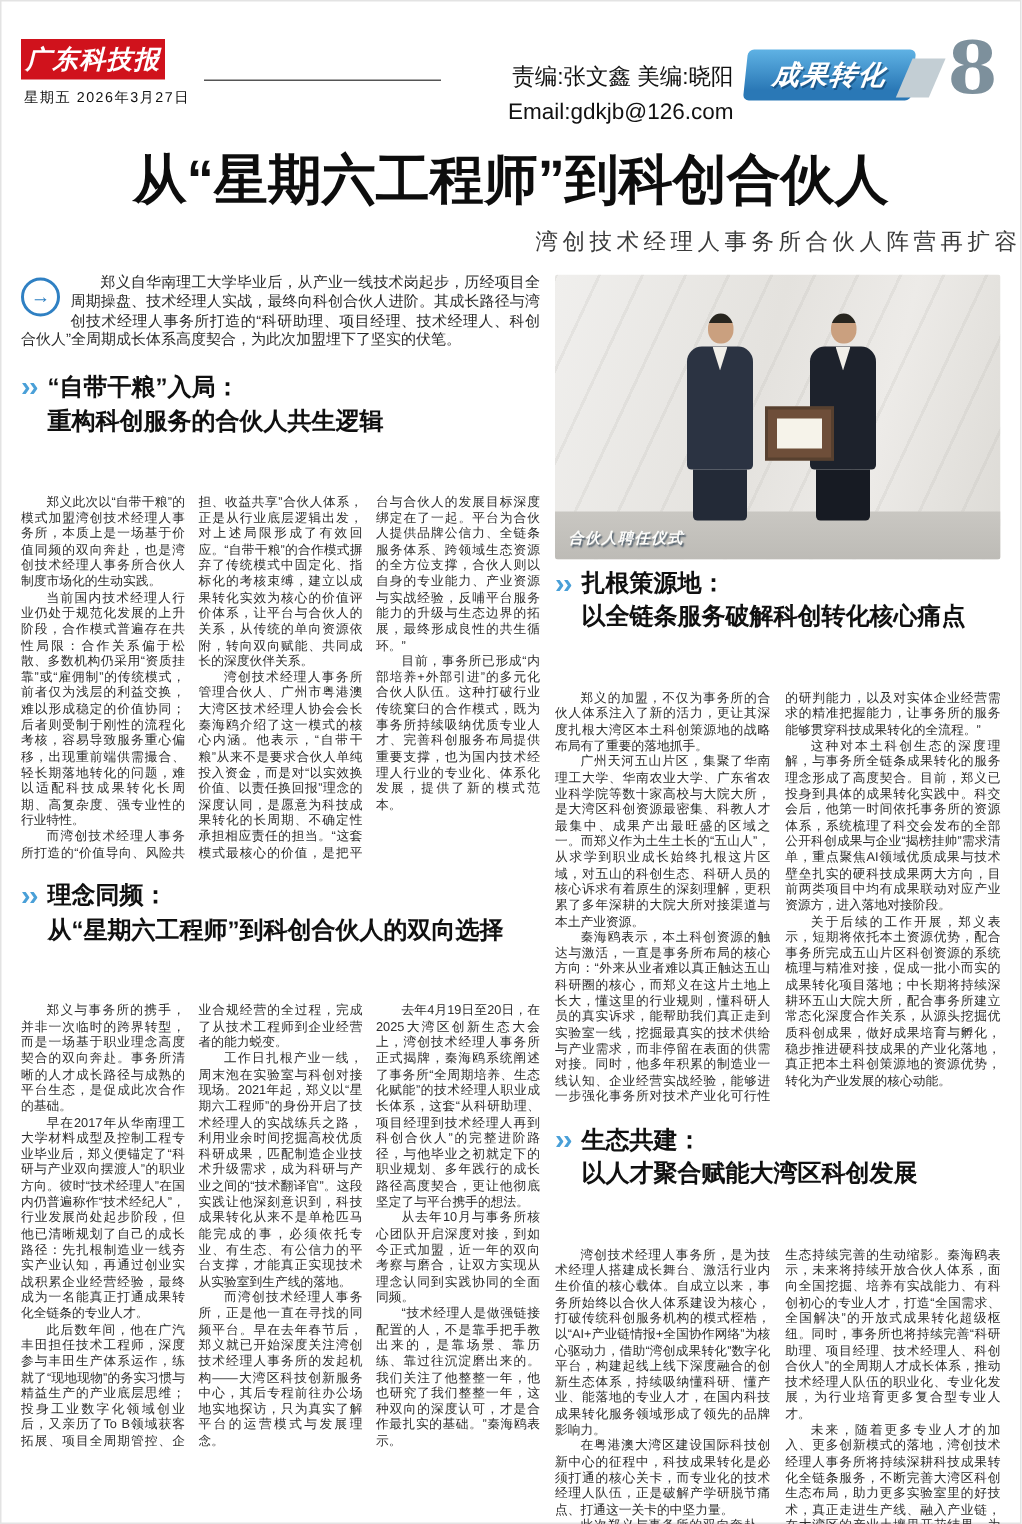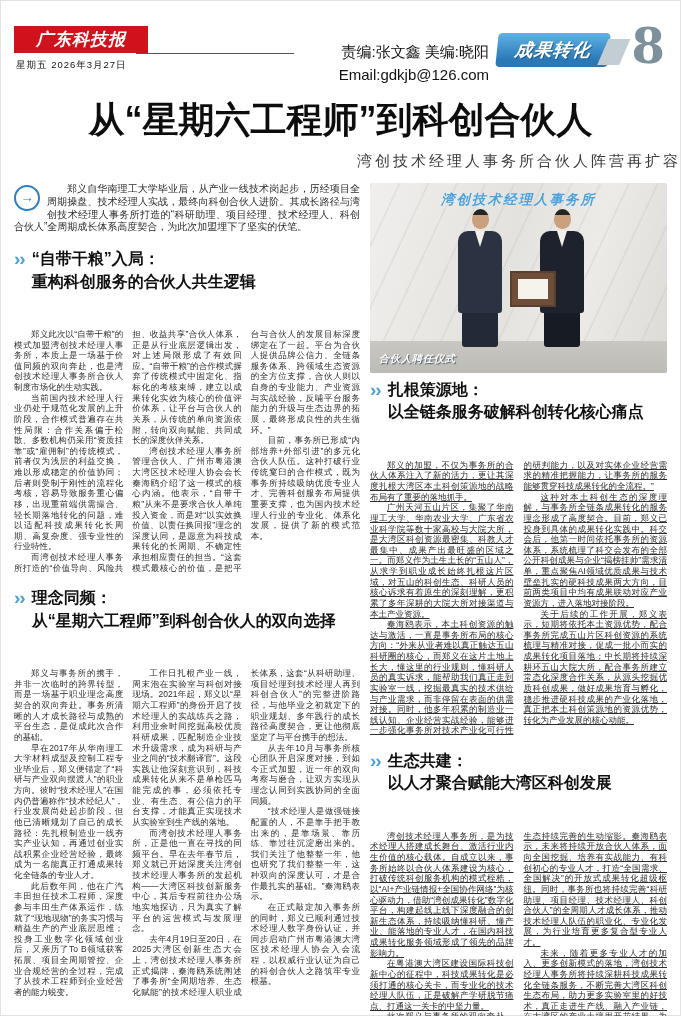--- a/index.html
+++ b/index.html
@@ -4,21 +4,21 @@
 <style>
   html,body{margin:0;padding:0;background:#eceff1;}
   .page{
     position:relative;width:681px;height:1016px;margin:0 auto;background:#fff;
     overflow:hidden;font-family:"Liberation Sans",sans-serif;color:#222;
     box-shadow:inset 0 0 0 1px #e3e3e3;
   }
   
   .masthead{position:relative;height:54px;margin:26px 14px 0 14px;}
   .logo{
-    position:absolute;left:0;top:0;width:134px;height:27px;background:#d0121c;
+    position:absolute;left:0;top:0;width:96px;height:27px;background:#d0121c;
     color:#fff;display:flex;align-items:center;justify-content:center;
     font:italic 700 17px "DejaVu Serif","Liberation Serif",serif;letter-spacing:1px;
   }
   .issue-date{position:absolute;left:2px;top:33px;font-size:9.5px;color:#111;letter-spacing:1px;}
   .mast-rule{position:absolute;left:122px;top:27px;height:1px;background:#555;width:158px;}
   .credits{position:absolute;right:178px;top:14px;text-align:right;font-size:15px;line-height:1.55;color:#111;white-space:nowrap;}
   .banner{
     position:absolute;right:58px;top:7px;width:112px;height:34px;
     background:linear-gradient(180deg,#5fb2e4 0%,#2a78b6 80%);
     transform:skewX(-6deg);border-radius:4px;
@@ -49,21 +49,21 @@
     display:flex;align-items:center;justify-content:center;color:#2f80c3;font-weight:700;font-size:13px;background:#fff;
   }
   
   .sec-head{display:flex;align-items:flex-start;margin:14px 0 8px 0;}
   .chev{color:#4aa0d8;font-weight:700;font-size:19px;line-height:1;margin:1px 7px 0 0;letter-spacing:-1px;flex:none;}
   .sec-titles{font-size:16px;font-weight:700;color:#101010;line-height:1.4;}
   
   .textcols{font-size:8.5px;line-height:1.25;text-align:justify;color:#2d2d2d;margin-top:36px;}
   .textcols p{margin:0;text-indent:2em;}
   .cols3{column-count:3;column-gap:9px;}
-  .cols2{column-count:2;column-gap:10px;text-decoration:underline;}
+  .cols2{column-count:2;column-gap:10px;}
   
   .photo{
     position:relative;width:100%;height:190px;overflow:hidden;border-radius:2px;
     background:
       repeating-linear-gradient(115deg,rgba(180,178,172,.18) 0 2px,transparent 2px 26px),
       linear-gradient(105deg,#f0efed 0%,#e4e2de 45%,#edebe8 70%,#dcdad5 100%);
   }
   .photo-floor{position:absolute;left:0;right:0;bottom:0;height:32px;background:linear-gradient(180deg,#c9c7c2,#bdbbb6);}
   .photo-sign{
     position:absolute;top:8px;left:0;right:0;text-align:center;
@@ -146,29 +146,27 @@
       </div>
       <div class="textcols cols3">
           <p>郑义与事务所的携手，并非一次临时的跨界转型，而是一场基于职业理念高度契合的双向奔赴。事务所清晰的人才成长路径与成熟的平台生态，是促成此次合作的基础。</p>
           <p>早在2017年从华南理工大学材料成型及控制工程专业毕业后，郑义便锚定了“科研与产业双向摆渡人”的职业方向。彼时“技术经理人”在国内仍普遍称作“技术经纪人”，行业发展尚处起步阶段，但他已清晰规划了自己的成长路径：先扎根制造业一线夯实产业认知，再通过创业实战积累企业经营经验，最终成为一名能真正打通成果转化全链条的专业人才。</p>
           <p>此后数年间，他在广汽丰田担任技术工程师，深度参与丰田生产体系运作，练就了“现地现物”的务实习惯与精益生产的产业底层思维；投身工业数字化领域创业后，又亲历了To B领域获客拓展、项目全周期管控、企业合规经营的全过程，完成了从技术工程师到企业经营者的能力蜕变。</p>
           <p>工作日扎根产业一线，周末泡在实验室与科创对接现场。2021年起，郑义以“星期六工程师”的身份开启了技术经理人的实战练兵之路，利用业余时间挖掘高校优质科研成果，匹配制造企业技术升级需求，成为科研与产业之间的“技术翻译官”。这段实践让他深刻意识到，科技成果转化从来不是单枪匹马能完成的事，必须依托专业、有生态、有公信力的平台支撑，才能真正实现技术从实验室到生产线的落地。</p>
           <p>而湾创技术经理人事务所，正是他一直在寻找的同频平台。早在去年春节后，郑义就已开始深度关注湾创技术经理人事务所的发起机构——大湾区科技创新服务中心，其后专程前往办公场地实地探访，只为真实了解平台的运营模式与发展理念。</p>
           <p>去年4月19日至20日，在2025大湾区创新生态大会上，湾创技术经理人事务所正式揭牌，秦海鸥系统阐述了事务所“全周期培养、生态化赋能”的技术经理人职业成长体系，这套“从科研助理、项目经理到技术经理人再到科创合伙人”的完整进阶路径，与他毕业之初就定下的职业规划、多年践行的成长路径高度契合，更让他彻底坚定了与平台携手的想法。</p>
           <p>从去年10月与事务所核心团队开启深度对接，到如今正式加盟，近一年的双向考察与磨合，让双方实现从理念认同到实践协同的全面同频。</p>
           <p>“技术经理人是做强链接配置的人，不是靠手把手教出来的，是靠场景、靠历练、靠过往沉淀磨出来的。我们关注了他整整一年，他也研究了我们整整一年，这种双向的深度认可，才是合作最扎实的基础。”秦海鸥表示。</p>
-          <p>在正式敲定加入事务所的同时，郑义已顺利通过技术经理人数字身份认证，并同步启动广州市粤港澳大湾区技术经理人协会入会流程，以权威行业认证为自己的科创合伙人之路筑牢专业根基。</p>
         </div>
 
     </div>
 
     <div class="col-right">
 
       <div class="photo">
-        <div class="photo-sign">湾创技术经理人事务所</div>
         <div class="photo-floor"></div>
         <div class="person p1" style="left:86px;">
           <div class="head"></div>
           <div class="torso"></div>
           <div class="legs"></div>
         </div>
         <div class="person p2" style="left:168px;">
           <div class="head"></div>
           <div class="torso"></div>
           <div class="legs"></div>

